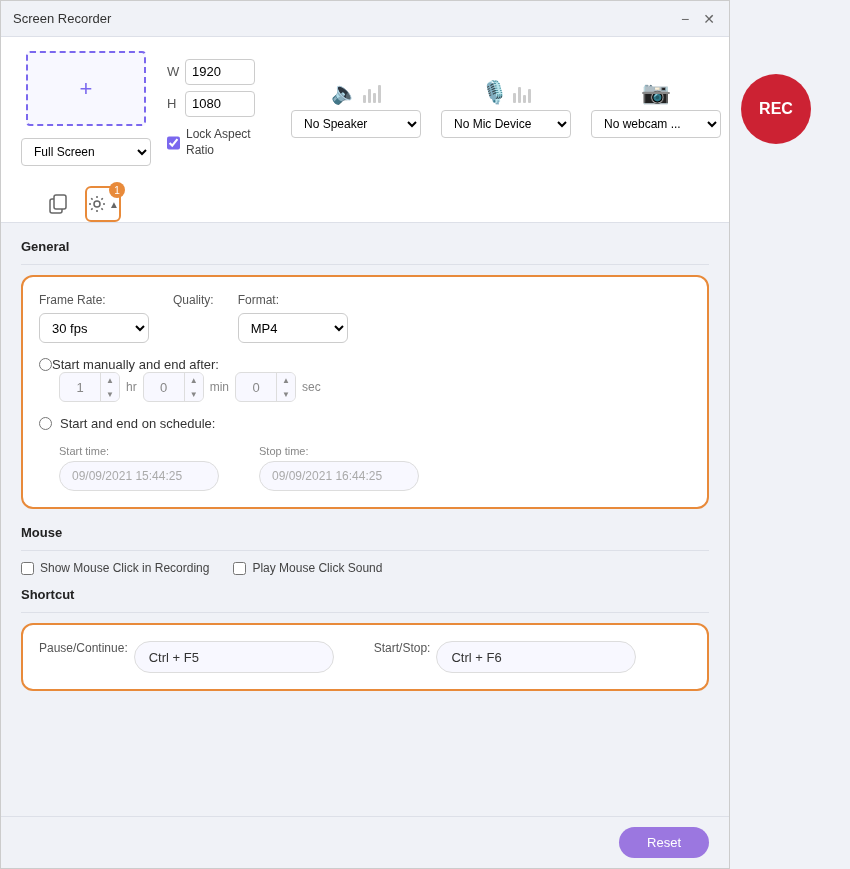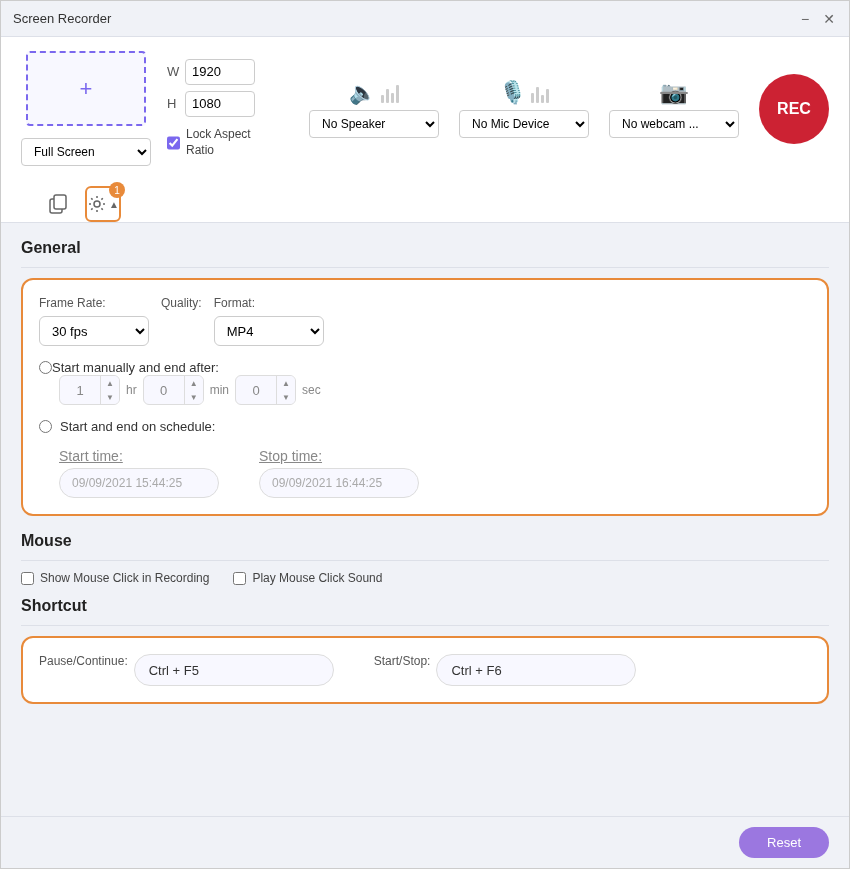--- a/index.html
+++ b/index.html
@@ -6,21 +6,21 @@
     body {
       font-family: 'Segoe UI', Arial, sans-serif;
       background: #f0f2f7;
       width: 850px;
       height: 869px;
       overflow: hidden;
       font-size: 13px;
       color: #333;
     }
     .window {
-      width: 850px;
+      width: 730px;
       height: 869px;
       background: #f0f2f7;
       border: 1px solid #ccc;
       display: flex;
       flex-direction: column;
     }
     .title-bar {
       background: #f0f2f7;
       height: 36px;
       display: flex;
@@ -233,39 +233,39 @@
       justify-content: center;
     }
     .content-area {
       flex: 1;
       padding: 16px 20px;
       overflow-y: auto;
       background: #f0f2f7;
     }
     .section-title {
       font-weight: 700;
-      font-size: 16px;
+      font-size: 13px;
       color: #222;
       margin-bottom: 10px;
     }
     .section-divider {
       border: none;
       border-top: 1px solid #dde0e8;
       margin-bottom: 10px;
     }
     .orange-card {
       border: 2px solid #e88a3a;
       border-radius: 12px;
       padding: 16px;
       background: #fff;
       margin-bottom: 16px;
     }
     .row-3col {
       display: flex;
-      gap: 12px;
+      gap: 24px;
       margin-bottom: 14px;
     }
     .field-group {
       display: flex;
       flex-direction: column;
       gap: 6px;
     }
     .field-label {
       font-size: 12px;
       color: #555;
@@ -349,23 +349,22 @@
       display: flex;
       gap: 40px;
       padding-left: 20px;
     }
     .schedule-field {
       display: flex;
       flex-direction: column;
       gap: 4px;
     }
     .schedule-label {
-      font-size: 14px;
+      font-size: 11px;
       color: #888;
-      text-decoration: underline;
     }
     .schedule-input {
       width: 160px;
       height: 30px;
       border: 1px solid #ddd;
       border-radius: 16px;
       padding: 0 12px;
       font-size: 12px;
       color: #aaa;
       background: #f8f8ff;

